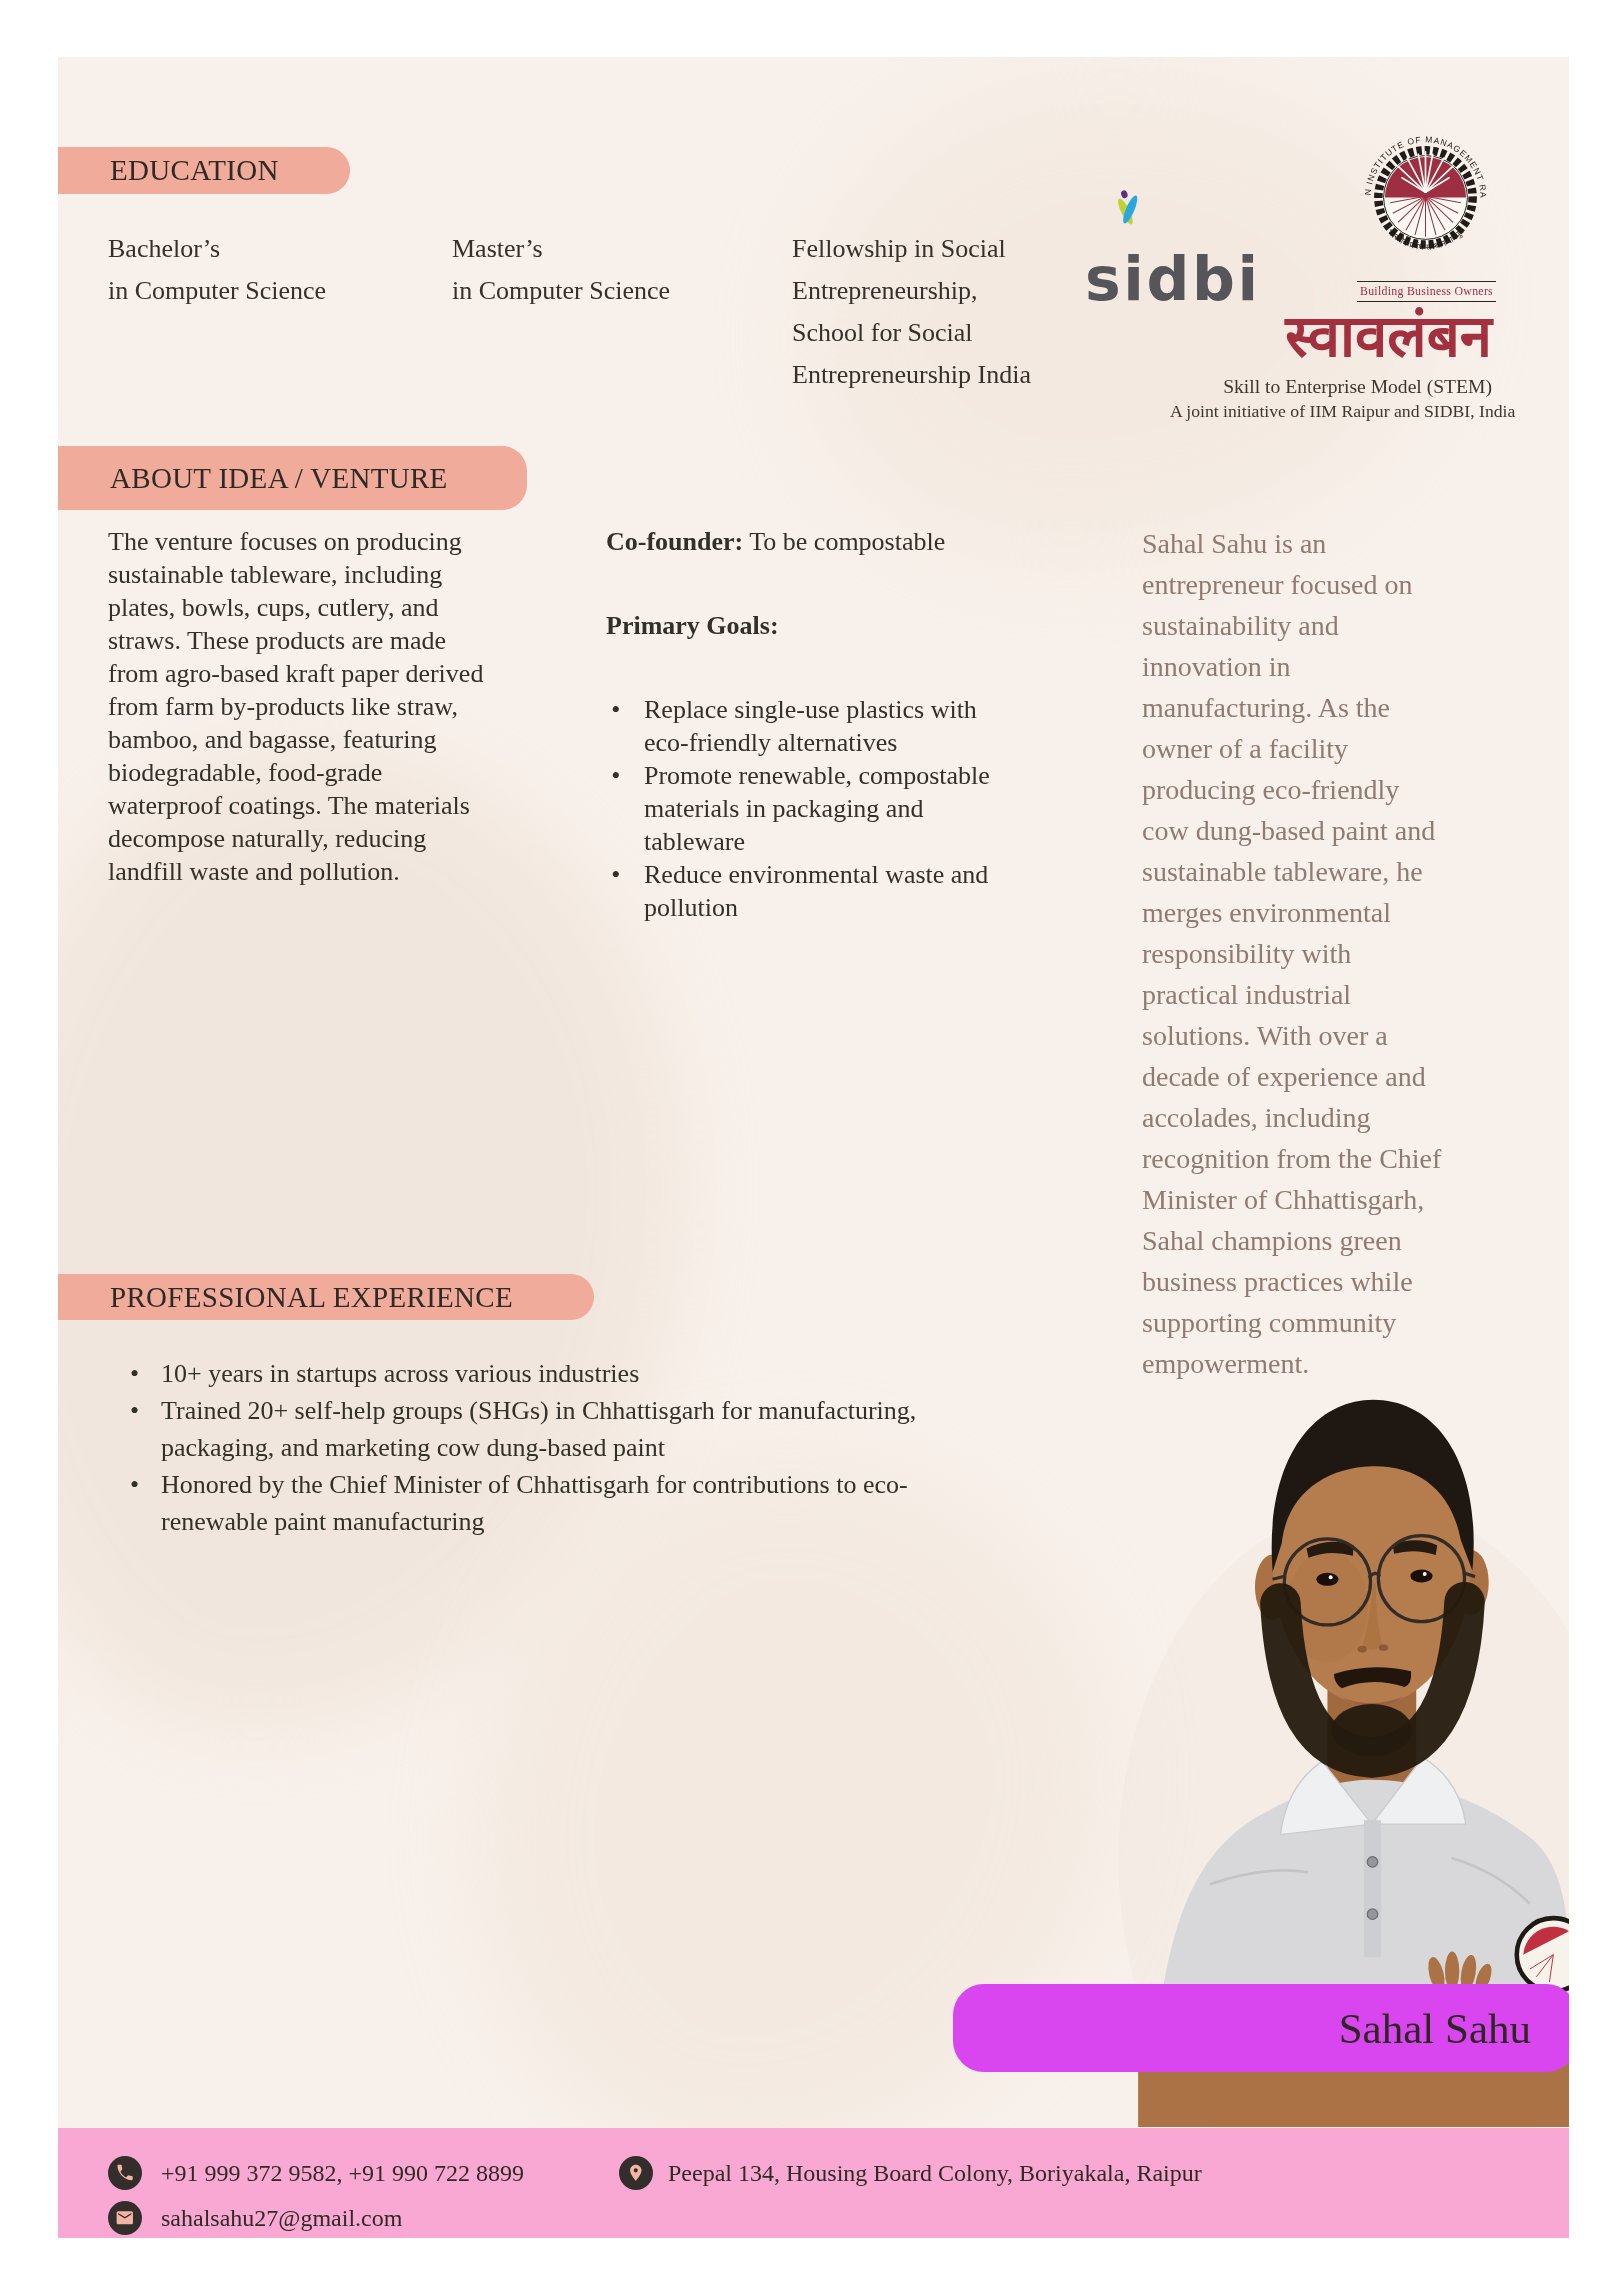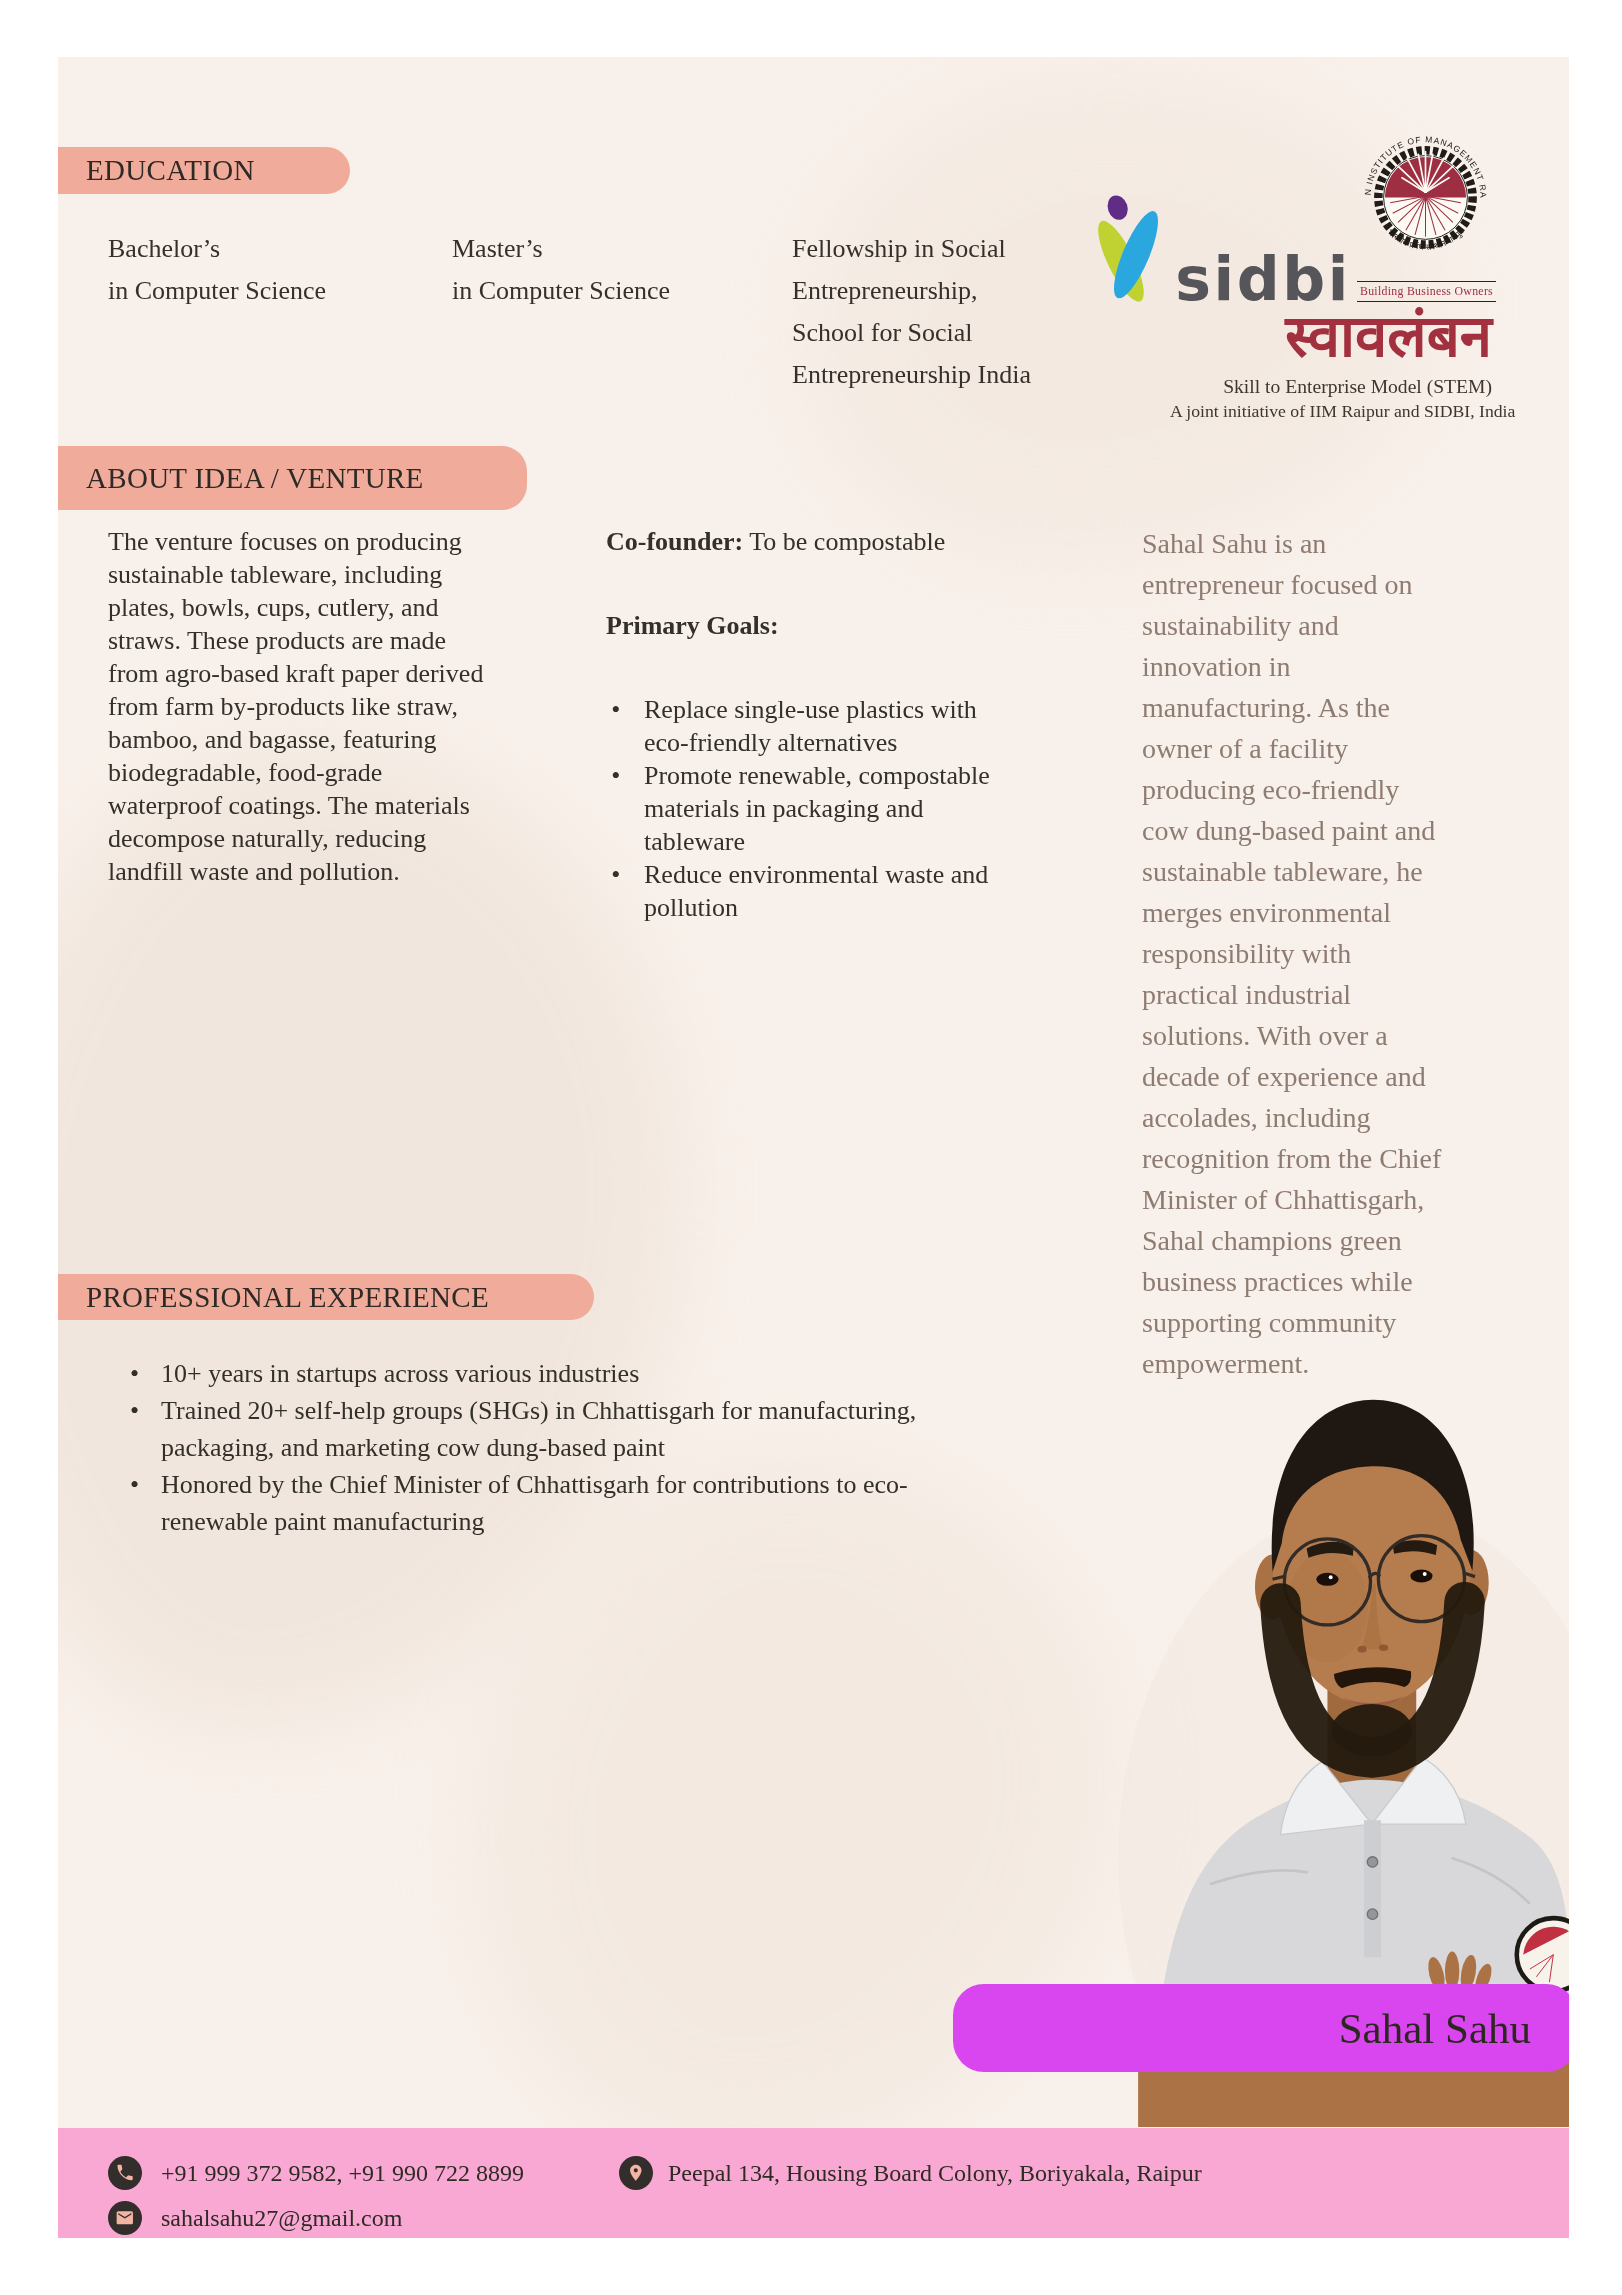--- a/index.html
+++ b/index.html
@@ -16,34 +16,34 @@
   .blob{position:absolute;border-radius:48% 52% 60% 40% / 55% 45% 55% 45%;pointer-events:none;}
   .blob1{left:-98px;top:687px;width:720px;height:982px;background:#e9dccf;opacity:.45;filter:blur(39px);}
   .blob2{left:753px;top:26px;width:622px;height:471px;background:#efe4da;opacity:.5;filter:blur(46px);}
   .blob3{left:425px;top:1407px;width:622px;height:687px;background:#ece0d4;opacity:.4;filter:blur(46px);}
 
   .bar{
     position:absolute;left:0;background:#f0ab9b;border-radius:0 25px 25px 0;
     display:flex;align-items:center;
   }
   .bar span{
-    font-size:29px;color:#2e2a26;letter-spacing:0.3px;padding-left:28px;white-space:nowrap;
+    font-size:29px;color:#2e2a26;letter-spacing:0.3px;padding-left:52px;white-space:nowrap;
   }
   .bar-edu{top:90px;width:292px;height:47px;}
   .bar-about{top:389px;width:469px;height:64px;}
   .bar-prof{top:1217px;width:536px;height:46px;}
 
   .edu-col{
     position:absolute;top:171px;font-size:26px;line-height:42px;color:#35302b;white-space:pre-line;
   }
   .edu-c1{left:50px;}
   .edu-c2{left:394px;}
   .edu-c3{left:734px;}
 
-  .sidbi{position:absolute;left:1027px;top:131px;height:121px;display:flex;align-items:flex-end;gap:5.2px;}
+  .sidbi{position:absolute;left:1027px;top:131px;height:121px;display:flex;align-items:flex-start;gap:5.2px;flex-direction:column;}
   .sidbi-word{
     font-family:"DejaVu Sans","Liberation Sans",sans-serif;font-weight:700;
     font-size:60px;color:#56565a;letter-spacing:2.6px;line-height:1;padding-top:17px;
   }
   .iim-seal{position:absolute;left:1302px;top:75px;}
   .iim-tagline{
     position:absolute;left:1299px;top:224px;width:139px;text-align:center;
     font-size:11.8px;color:#9e2e41;border-top:1.3px solid #2a2420;border-bottom:1.3px solid #2a2420;
     padding:2px 0;white-space:nowrap;letter-spacing:0.3px;
   }

